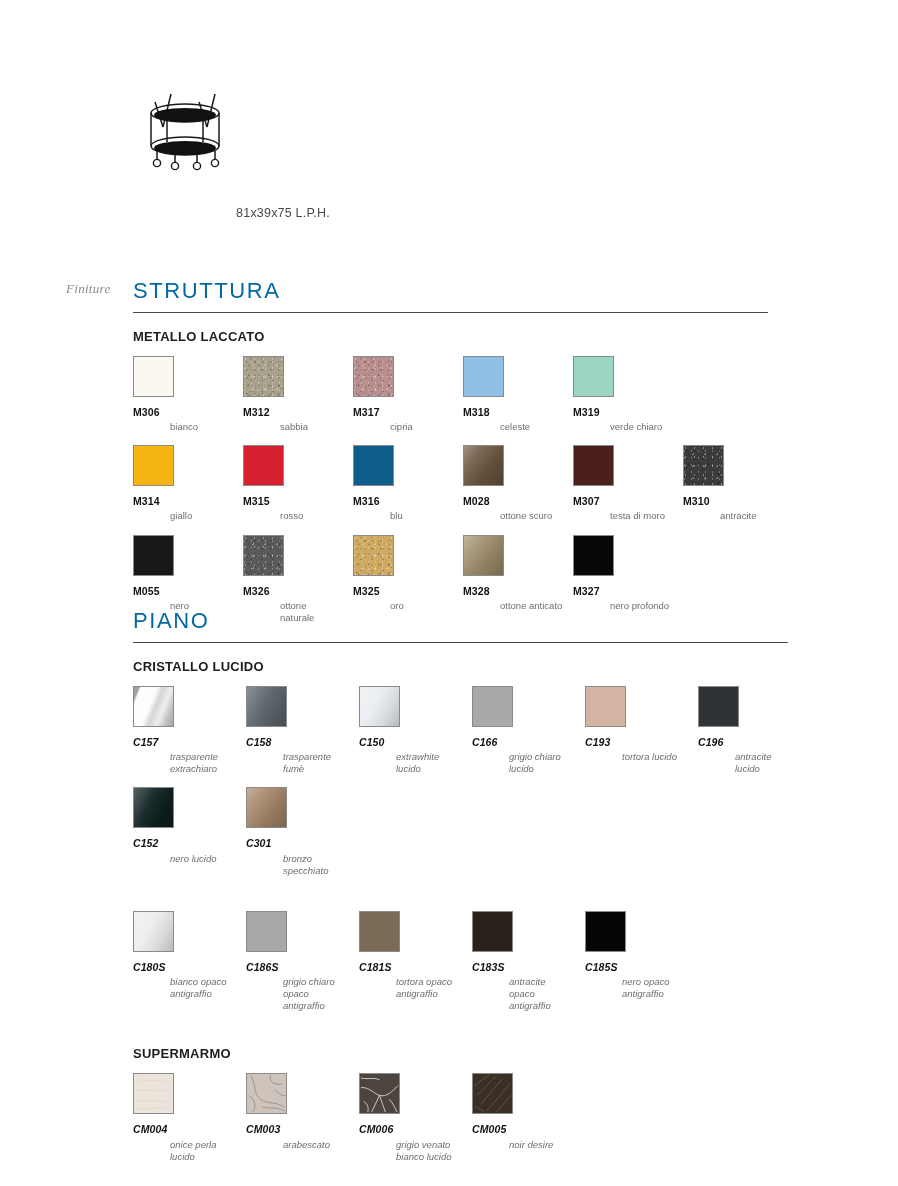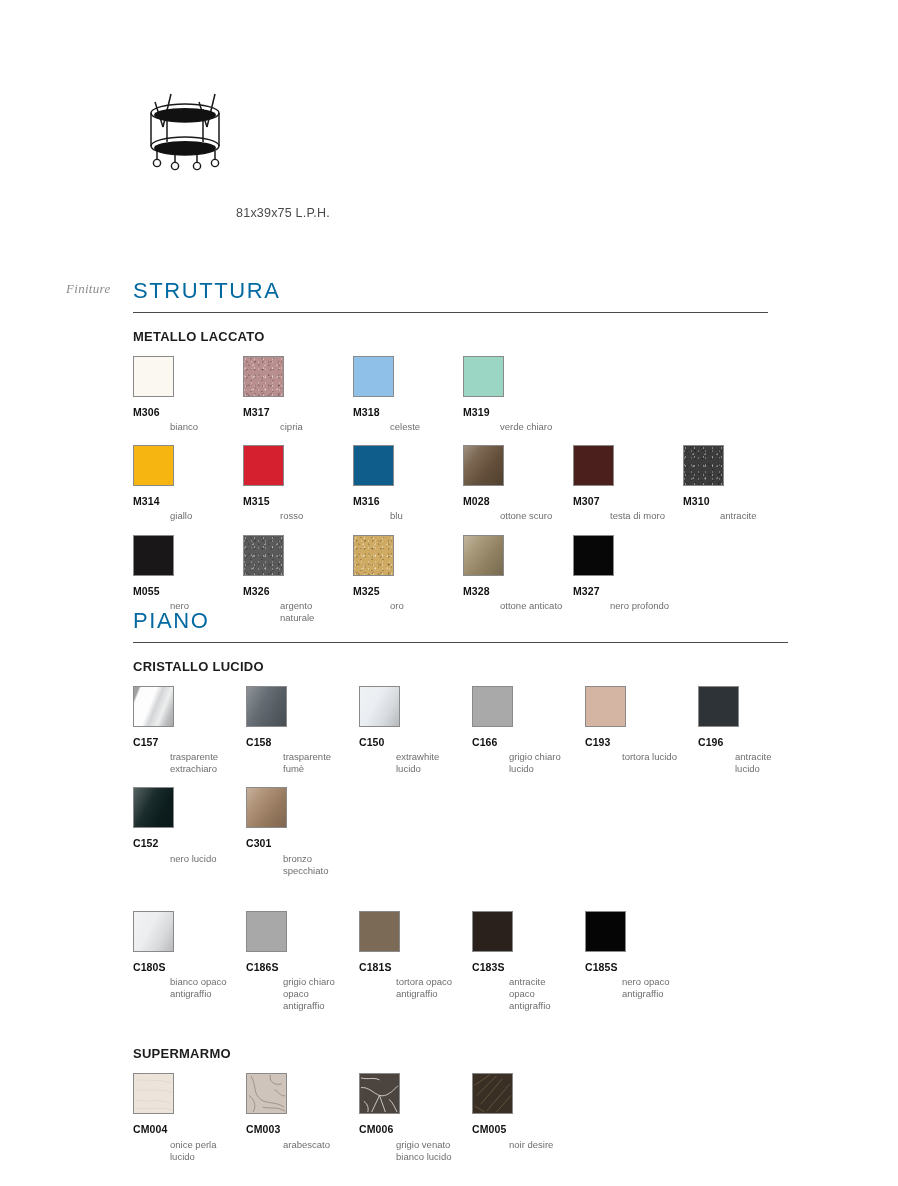--- a/index.html
+++ b/index.html
@@ -71,21 +71,21 @@
 
   
   .swatch-row {
     display: flex;
     margin-bottom: 12px;
   }
   .swatch-cell {
     width: 110px;
     flex: 0 0 110px;
   }
-  .swatch-cell.wide { width: 113px; flex: 0 0 113px; }
+  .swatch-cell.wide { width: 113px; flex: 0 0 113px; font-style: italic; }
   .swatch-box {
     width: 41px;
     height: 41px;
     border: 1px solid #8a8a8a;
     position: relative;
     overflow: hidden;
   }
   .swatch-code {
     margin-top: 9px;
     font-size: 10.5px;
@@ -192,20 +192,25 @@
   <div class="section-rule"></div>
   <div id="groups-0">
       <div class="group-title">METALLO LACCATO</div>
       <div class="swatch-row">
         <div class="swatch-cell">
           <div class="swatch-box" style="background: rgb(250, 248, 241);"></div>
           <div class="swatch-code">M306</div>
           <div class="swatch-name">bianco</div>
         </div>
         <div class="swatch-cell">
+          <div class="swatch-box tex-speckle" style="background: rgb(168, 162, 140);"></div>
+          <div class="swatch-code">M312</div>
+          <div class="swatch-name">sabbia</div>
+        </div>
+        <div class="swatch-cell">
           <div class="swatch-box tex-speckle" style="background: rgb(185, 142, 142);"></div>
           <div class="swatch-code">M317</div>
           <div class="swatch-name">cipria</div>
         </div>
         <div class="swatch-cell">
           <div class="swatch-box" style="background: rgb(143, 192, 232);"></div>
           <div class="swatch-code">M318</div>
           <div class="swatch-name">celeste</div>
         </div>
         <div class="swatch-cell">
@@ -248,21 +253,21 @@
       </div>
       <div class="swatch-row">
         <div class="swatch-cell">
           <div class="swatch-box" style="background: rgb(25, 23, 24);"></div>
           <div class="swatch-code">M055</div>
           <div class="swatch-name">nero</div>
         </div>
         <div class="swatch-cell">
           <div class="swatch-box tex-speckle" style="background: rgb(90, 90, 90);"></div>
           <div class="swatch-code">M326</div>
-          <div class="swatch-name">argento naturale</div>
+          <div class="swatch-name">ottone naturale</div>
         </div>
         <div class="swatch-cell">
           <div class="swatch-box tex-speckle" style="background: rgb(207, 170, 98);"></div>
           <div class="swatch-code">M325</div>
           <div class="swatch-name">oro</div>
         </div>
         <div class="swatch-cell">
           <div class="swatch-box tex-metal" style="background: rgb(160, 143, 108);"></div>
           <div class="swatch-code">M328</div>
           <div class="swatch-name">ottone anticato</div>

